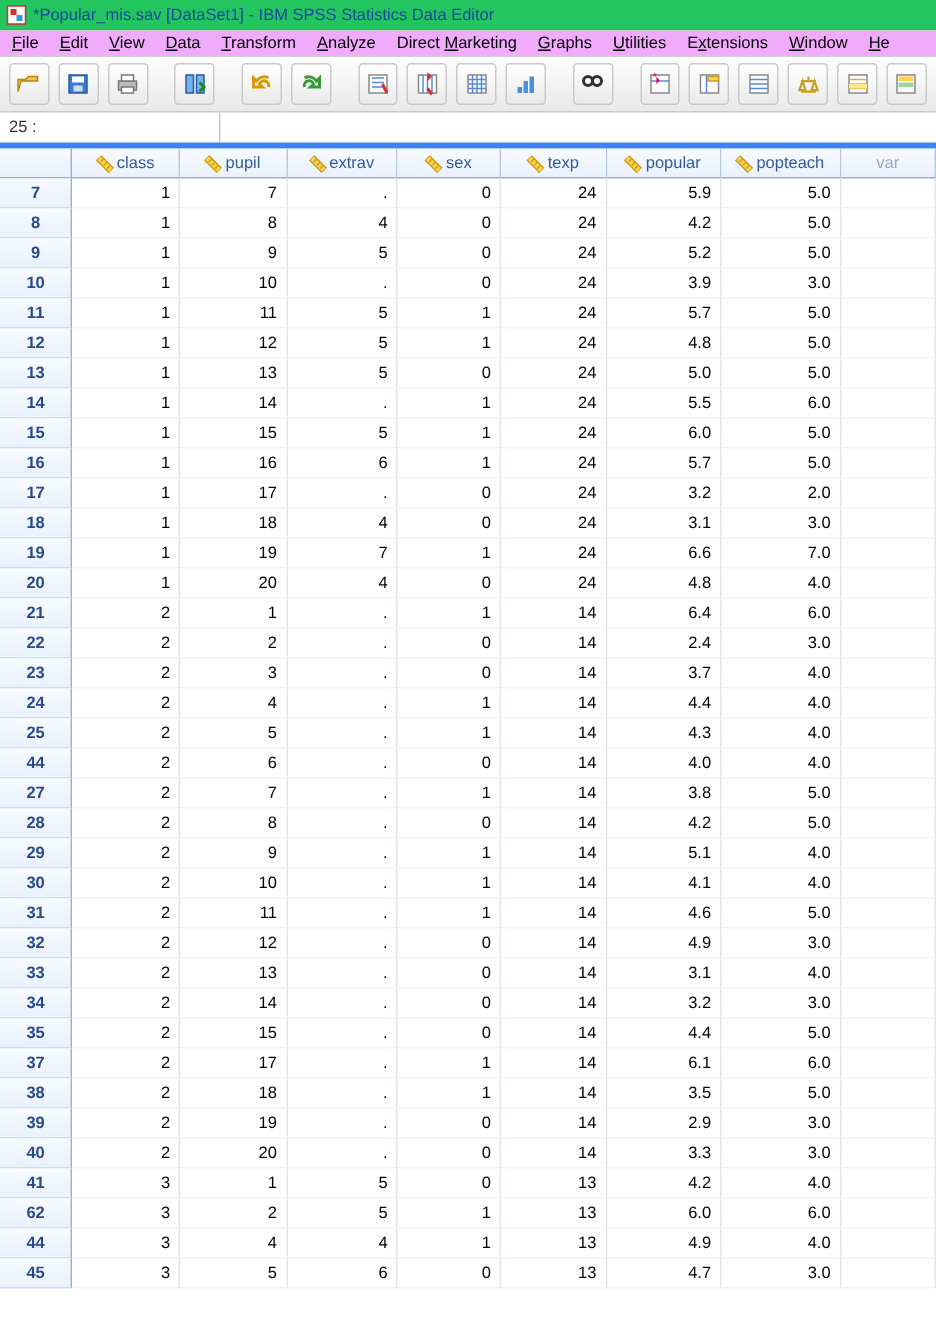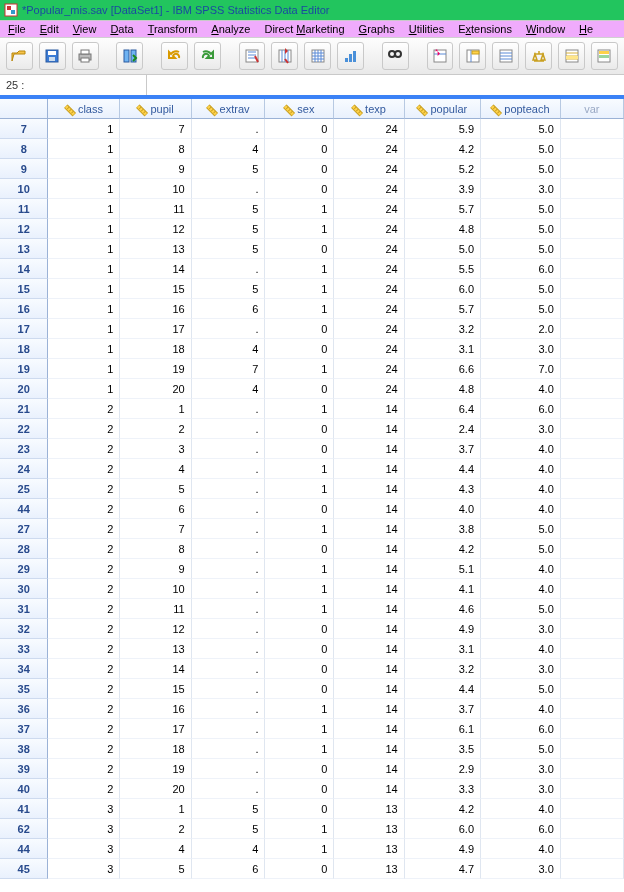--- a/index.html
+++ b/index.html
@@ -531,31 +531,20 @@
           <td>2</td>
           <td>15</td>
           <td>.</td>
           <td>0</td>
           <td>14</td>
           <td>4.4</td>
           <td>5.0</td>
           <td></td>
         </tr>
         <tr>
-          <td class="rowhdr">36</td>
-          <td>2</td>
-          <td>16</td>
-          <td>.</td>
-          <td>1</td>
-          <td>14</td>
-          <td>3.7</td>
-          <td>4.0</td>
-          <td></td>
-        </tr>
-        <tr>
           <td class="rowhdr">37</td>
           <td>2</td>
           <td>17</td>
           <td>.</td>
           <td>1</td>
           <td>14</td>
           <td>6.1</td>
           <td>6.0</td>
           <td></td>
         </tr>

